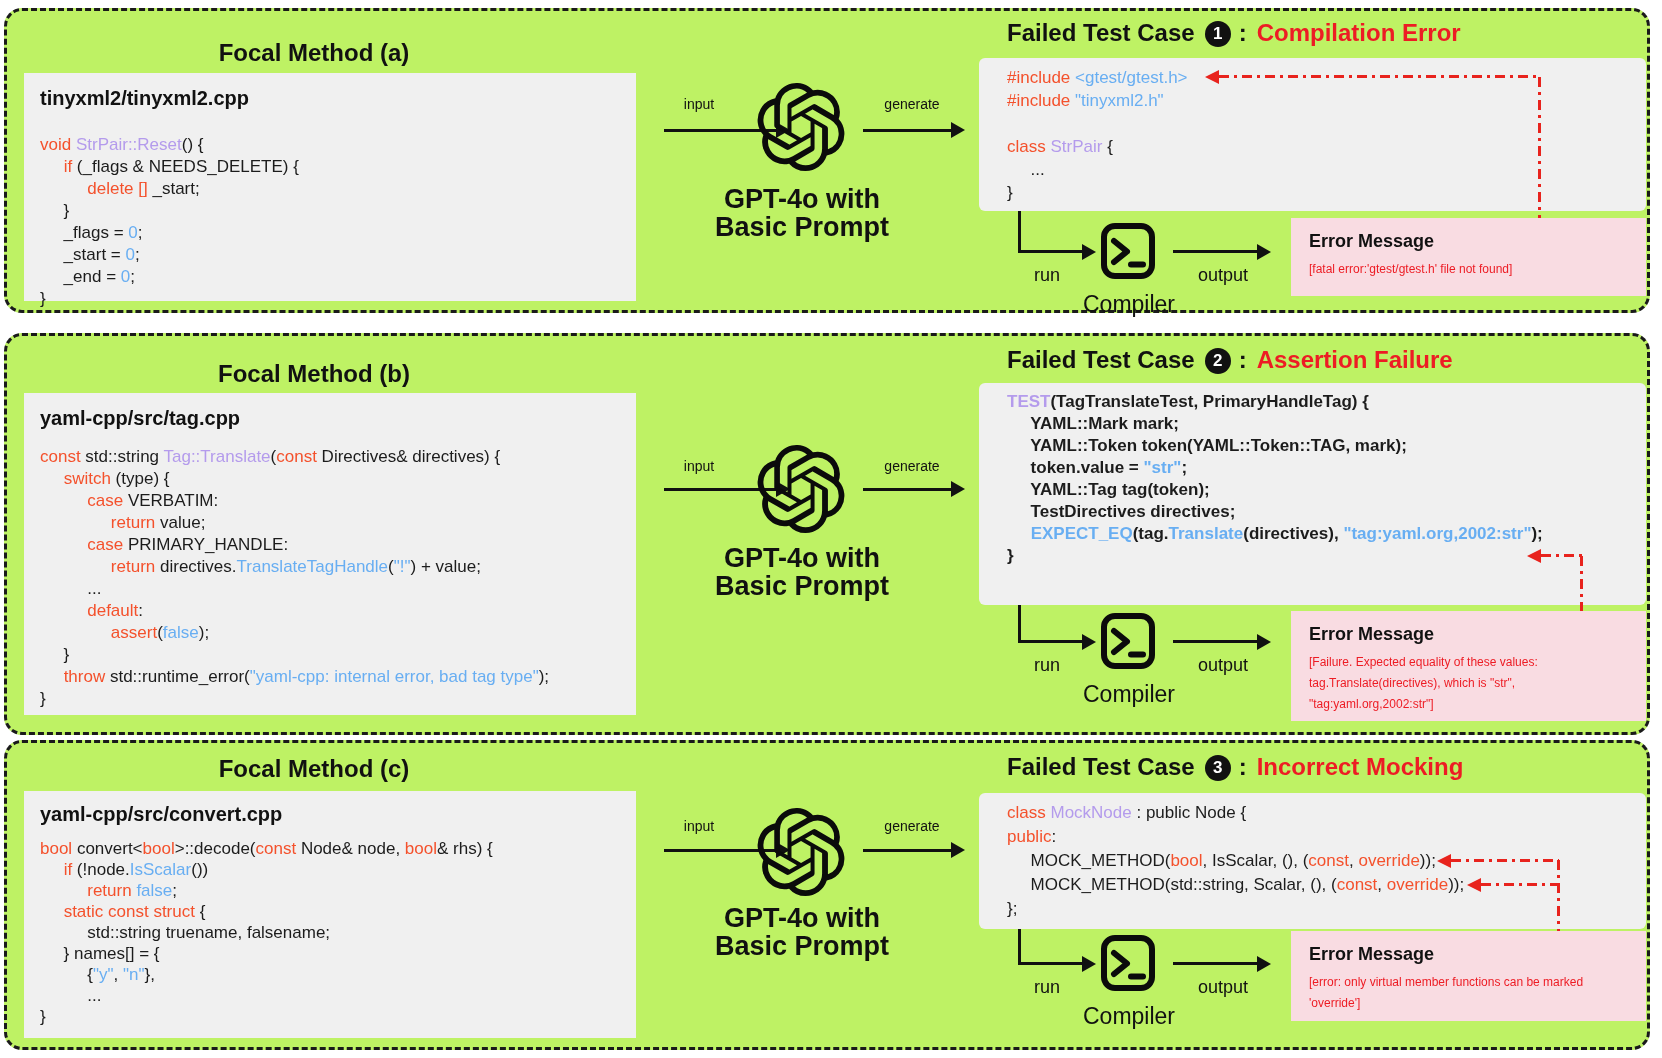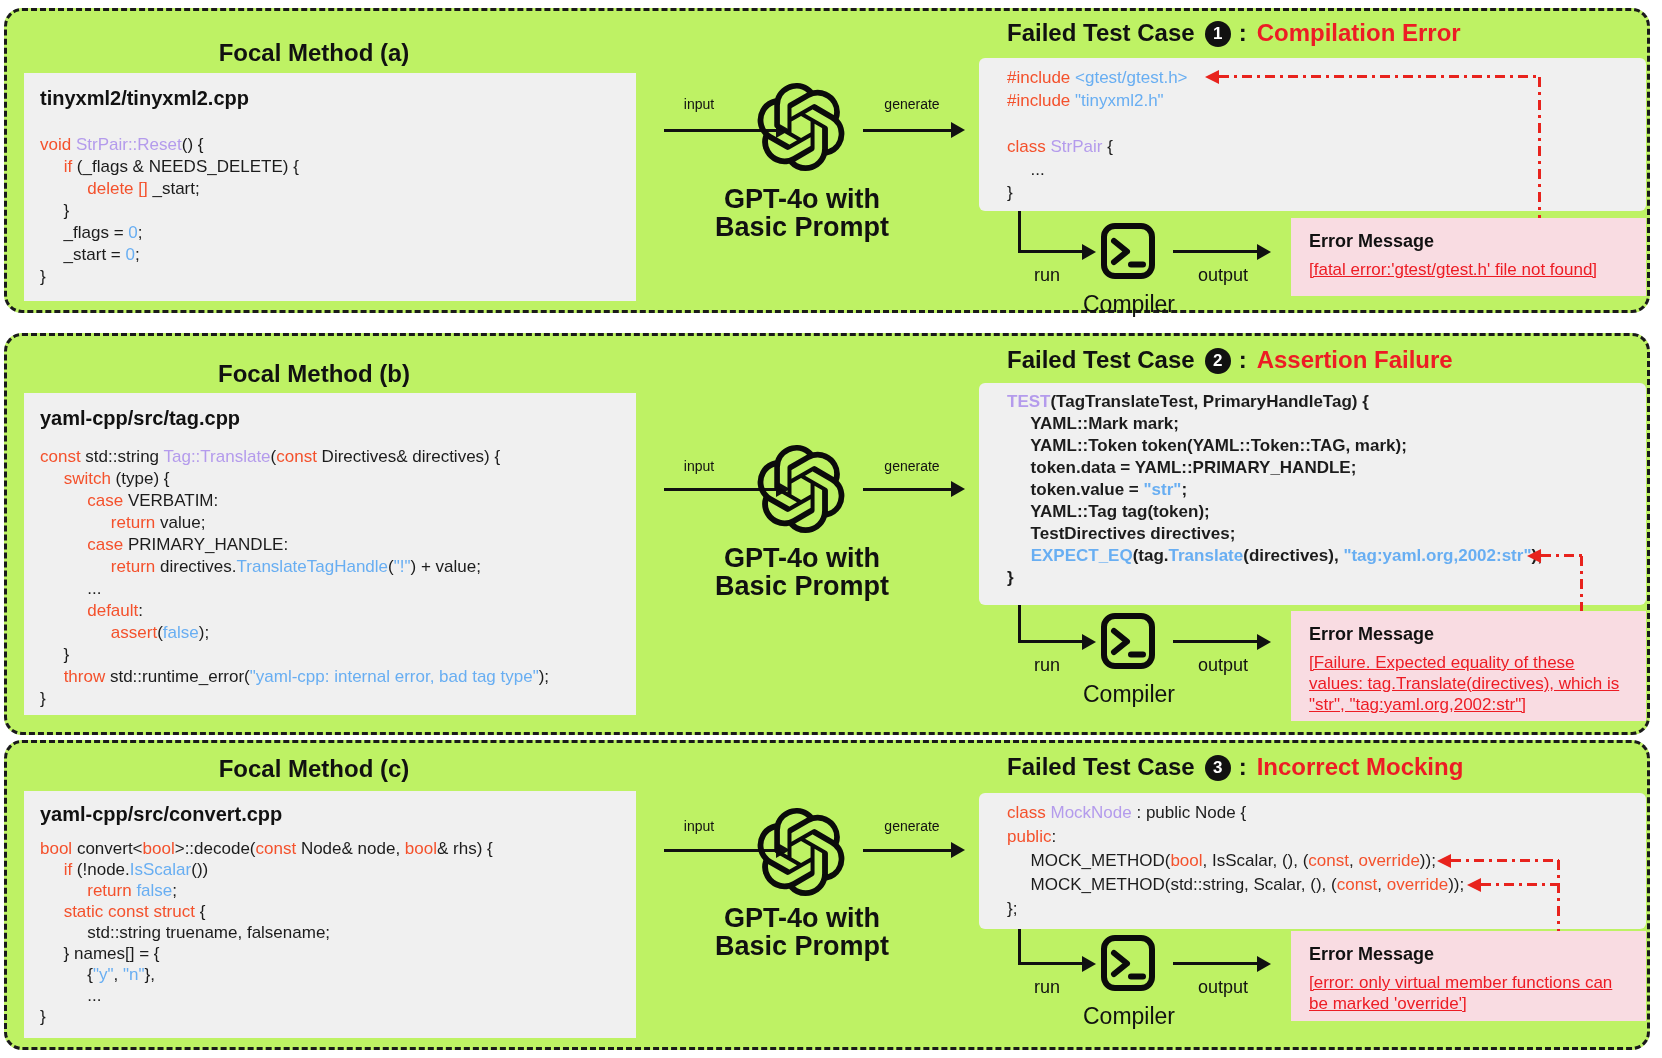--- a/index.html
+++ b/index.html
@@ -117,39 +117,40 @@
   #pa .output-label { top:254px; } #pb .output-label { top:319px; } #pc .output-label { top:234px; }
 
   .compiler-label { position:absolute; left:1058px; width:128px; text-align:center; font-size:23px; font-weight:normal; color:#111; }
   #pa .compiler-label { top:280px; } #pb .compiler-label { top:345px; } #pc .compiler-label { top:260px; }
 
   .error-box { position:absolute; left:1284px; width:355px; background:#f9dce2; padding:13px 18px; }
   #pa .error-box { top:207px; height:78px; }
   #pb .error-box { top:275px; height:110px; }
   #pc .error-box { top:188px; height:90px; }
   .error-title { font-size:18px; font-weight:bold; color:#111; margin-bottom:7px; }
-  .error-text { font-size:17px; line-height:21px; color:#ed1c24;text-decoration:underline; }
+  .error-text { font-size:12px; line-height:21px; color:#ed1c24; }
 </style>
 </head>
 <body>
 
 <div class="page">
 
   <section class="panel" id="pa">
     <h2 class="focal-title">Focal Method (a)</h2>
 
     <div class="code-block focal-block">
       <div class="file-label">tinyxml2/tinyxml2.cpp</div>
       <div class="code">
           <div class="code-line"><span class="tok-kw">void </span><span class="tok-ty">StrPair::Reset</span><span>() {</span></div>
           <div class="code-line"><span>     </span><span class="tok-kw">if </span><span>(_flags &amp; NEEDS_DELETE) {</span></div>
           <div class="code-line"><span>          </span><span class="tok-kw">delete [] </span><span>_start;</span></div>
           <div class="code-line"><span>     }</span></div>
           <div class="code-line"><span>     _flags = </span><span class="tok-bl">0</span><span>;</span></div>
           <div class="code-line"><span>     _start = </span><span class="tok-bl">0</span><span>;</span></div>
+          <div class="code-line"><span>     _end = </span><span class="tok-bl">0</span><span>;</span></div>
           <div class="code-line"><span>}</span></div>
         </div>
     </div>
 
     <div class="mid-label input-label">input</div>
     <i class="shaft-h mid-arrow-shaft input-arrow-shaft"></i>
     <i class="bhead mid-arrow-head input-arrow-head"></i>
     <span class="openai-logo">
       <svg viewBox="0 0 24 24" fill="#0b0b0b" xmlns="http://www.w3.org/2000/svg">
           <path d="M22.2819 9.8211a5.9847 5.9847 0 0 0-.5157-4.9108 6.0462 6.0462 0 0 0-6.5098-2.9A6.0651 6.0651 0 0 0 4.9807 4.1818a5.9847 5.9847 0 0 0-3.9977 2.9 6.0462 6.0462 0 0 0 .7427 7.0966 5.98 5.98 0 0 0 .511 4.9107 6.051 6.051 0 0 0 6.5146 2.9001A5.9847 5.9847 0 0 0 13.2599 24a6.0557 6.0557 0 0 0 5.7718-4.2058 5.9894 5.9894 0 0 0 3.9977-2.9001 6.0557 6.0557 0 0 0-.7475-7.073zm-9.022 12.6081a4.4755 4.4755 0 0 1-2.8764-1.0408l.1419-.0804 4.7783-2.7582a.7948.7948 0 0 0 .3927-.6813v-6.7369l2.02 1.1686a.071.071 0 0 1 .038.052v5.5826a4.504 4.504 0 0 1-4.4945 4.4944zm-9.6607-4.1254a4.4708 4.4708 0 0 1-.5346-3.0137l.142.0852 4.783 2.7582a.7712.7712 0 0 0 .7806 0l5.8428-3.3685v2.3324a.0804.0804 0 0 1-.0332.0615L9.74 19.9502a4.4992 4.4992 0 0 1-6.1408-1.6464zM2.3408 7.8956a4.485 4.485 0 0 1 2.3655-1.9728V11.6a.7664.7664 0 0 0 .3879.6765l5.8144 3.3543-2.0201 1.1685a.0757.0757 0 0 1-.071 0l-4.8303-2.7865A4.504 4.504 0 0 1 2.3408 7.8956zm16.5963 3.8558L13.1038 8.364 15.1192 7.2a.0757.0757 0 0 1 .071 0l4.8303 2.7913a4.4944 4.4944 0 0 1-.6765 8.1042v-5.6772a.79.79 0 0 0-.407-.667zm2.0107-3.0231l-.142-.0852-4.7735-2.7818a.7759.7759 0 0 0-.7854 0L9.409 9.2297V6.8974a.0662.0662 0 0 1 .0284-.0615l4.8303-2.7866a4.4992 4.4992 0 0 1 6.6802 4.66zM8.3065 12.863l-2.02-1.1638a.0804.0804 0 0 1-.038-.0567V6.0742a4.4992 4.4992 0 0 1 7.3757-3.4537l-.142.0805L8.704 5.459a.7948.7948 0 0 0-.3927.6813zm1.0976-2.3654l2.602-1.4998 2.6069 1.4998v2.9994l-2.5974 1.4997-2.6067-1.4997z"></path>
@@ -243,21 +244,20 @@
 
     <h2 class="failed-title">
       <span class="ftc-prefix">Failed Test Case</span><span class="ftc-num">2</span><span class="ftc-sep">:</span><span class="ftc-label">Assertion Failure</span>
     </h2>
 
     <div class="code-block test-block">
       <div class="code">
           <div class="code-line"><span class="tok-ty">TEST</span><span>(TagTranslateTest, PrimaryHandleTag) {</span></div>
           <div class="code-line"><span>     YAML::Mark mark;</span></div>
           <div class="code-line"><span>     YAML::Token token(YAML::Token::TAG, mark);</span></div>
-          <div class="code-line"><span>     token.data = YAML::PRIMARY_HANDLE;</span></div>
           <div class="code-line"><span>     token.value = </span><span class="tok-bl">"str"</span><span>;</span></div>
           <div class="code-line"><span>     YAML::Tag tag(token);</span></div>
           <div class="code-line"><span>     TestDirectives directives;</span></div>
           <div class="code-line"><span>     </span><span class="tok-bl">EXPECT_EQ</span><span>(tag.</span><span class="tok-bl">Translate</span><span>(directives), </span><span class="tok-bl">"tag:yaml.org,2002:str"</span><span>);</span></div>
           <div class="code-line"><span>}</span></div>
         </div>
     </div>
 
     <i class="rhead" style="left:1520px;top:213px;"></i>
     <i class="rdash-h" style="left:1534px;top:218px;width:42px;"></i>

